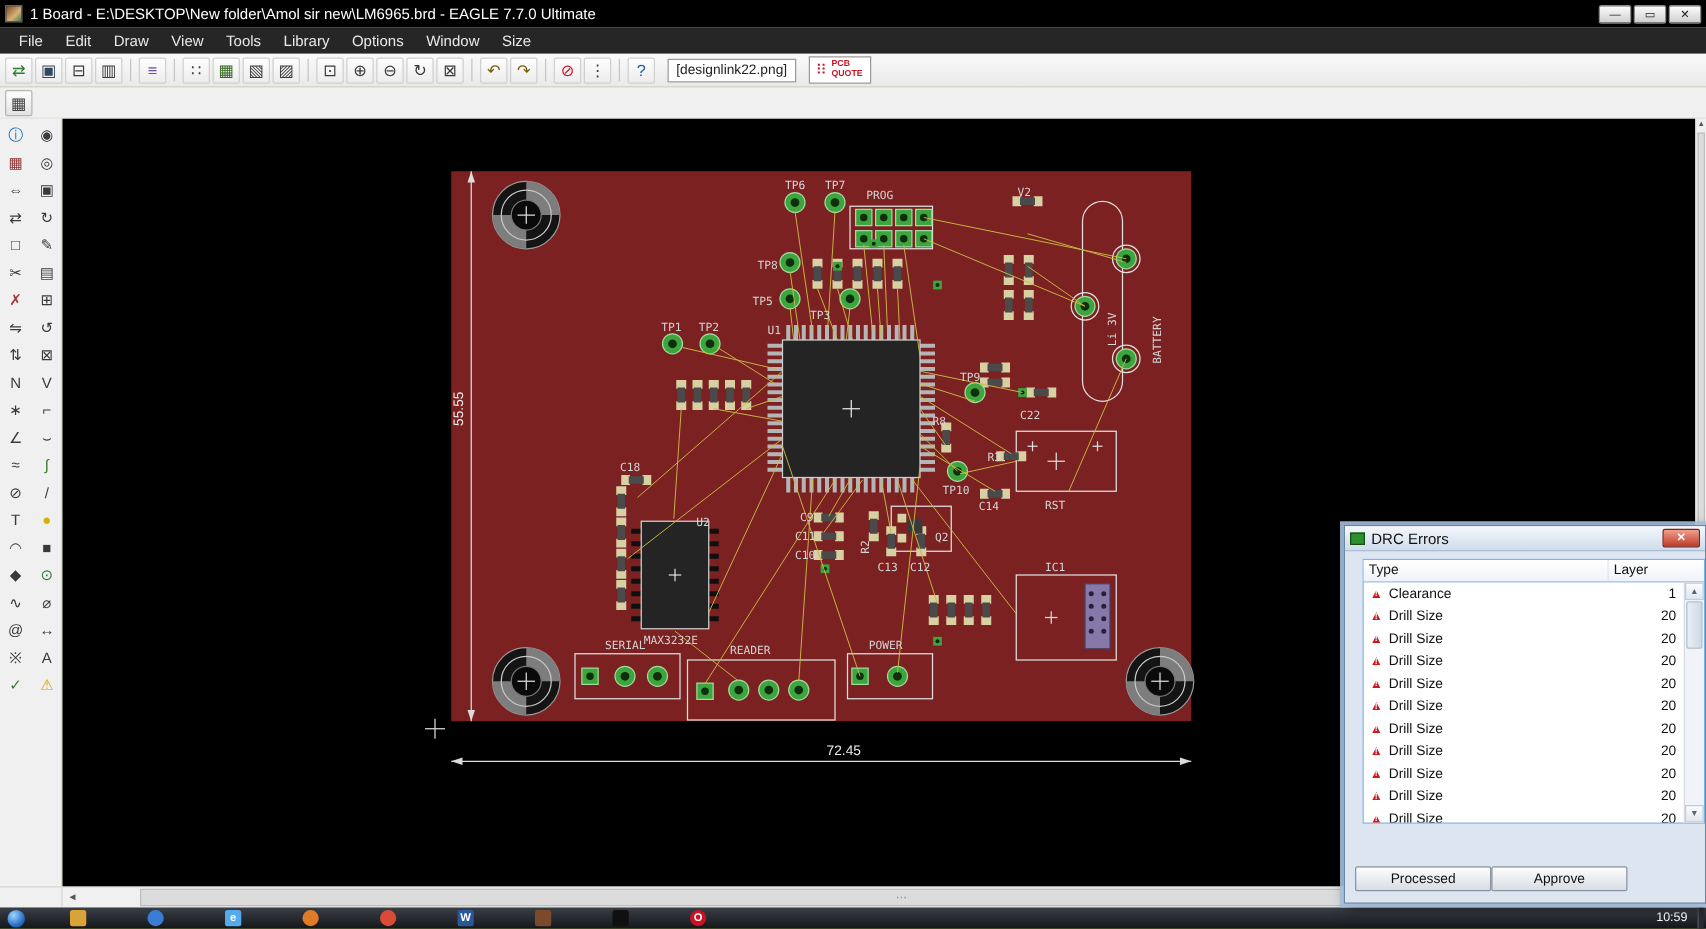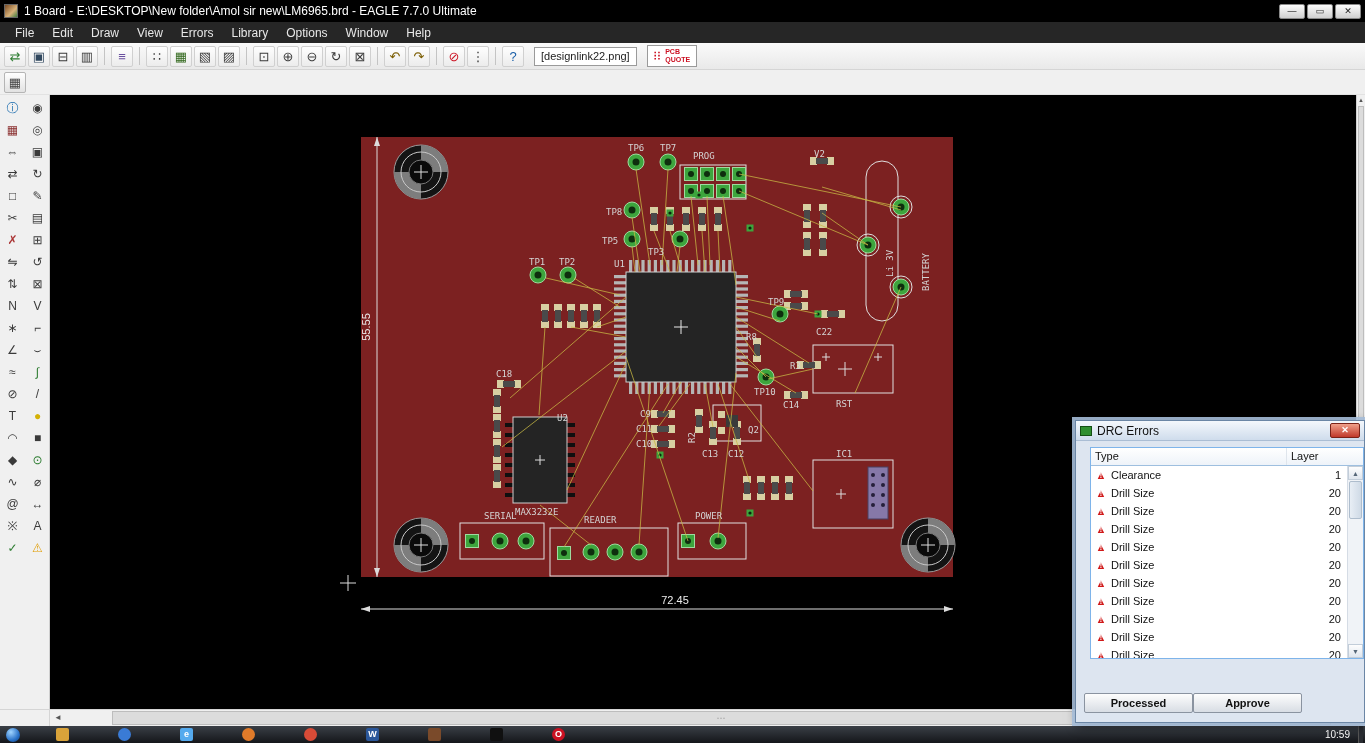--- a/index.html
+++ b/index.html
@@ -84,21 +84,21 @@
 .rt { flex:1; }
 .rl { width:56px; text-align:right; padding-right:22px; flex:none; }
 .drc-scroll { position:absolute; right:0; top:18px; bottom:0; width:16px; background:#f0f3f7; border-left:1px solid #d5dce5; display:flex; flex-direction:column; font-size:7px; color:#567; }
 .ds-arrow { height:14px; text-align:center; line-height:14px; background:linear-gradient(#fdfdfd,#dfe6ee); border:1px solid #c2cdd9; flex:none; }
 .ds-thumb { height:38px; margin:1px; background:linear-gradient(90deg,#e8eef5,#cfdae6); border:1px solid #aebdcd; border-radius:2px; flex:none; }
 .ds-space { flex:1; }
 .drc-mid { position:absolute; left:8px; top:245px; width:274px; display:flex; align-items:center; }
 .chk { width:12px; height:12px; background:#fff; border:1px solid #8a9ab0; margin-right:4px; flex:none; }
 .win-btn { background:linear-gradient(#fdfdfd,#d8dde4); border:1px solid #8a93a0; border-radius:2px; text-align:center; font-size:11px; color:#111; }
 .clear-btn { margin-left:auto; width:138px; height:19px; line-height:17px; }
-.drc-bot { position:absolute; left:8px; top:272px; width:218px; display:flex; justify-content:center;font-weight:bold; }
+.drc-bot { position:absolute; left:8px; top:272px; width:218px; display:flex; justify-content:center; }
 .proc-btn,.appr-btn { width:132px; height:20px; line-height:18px; }
 </style>
 </head>
 <body>
 
 <div class="app">
 
   <div class="titlebar">
     <div class="app-icon"></div>
     <div class="title-text">1 Board - E:\DESKTOP\New folder\Amol sir new\LM6965.brd - EAGLE 7.7.0 Ultimate</div>
@@ -107,25 +107,25 @@
         <div class="winbtn">▭</div>
         <div class="winbtn">✕</div>
       </div>
   </div>
 
   <div class="menubar">
       <span class="menu-item">File</span>
       <span class="menu-item">Edit</span>
       <span class="menu-item">Draw</span>
       <span class="menu-item">View</span>
-      <span class="menu-item">Errors</span>
+      <span class="menu-item">Tools</span>
       <span class="menu-item">Library</span>
       <span class="menu-item">Options</span>
       <span class="menu-item">Window</span>
-      <span class="menu-item">Help</span>
+      <span class="menu-item">Size</span>
     </div>
 
   <div class="toolbar">
     <div class="tb-group">
         <div class="tb-btn" style="color: rgb(46, 125, 50);">⇄</div>
         <div class="tb-btn" style="color: rgb(48, 71, 94);">▣</div>
         <div class="tb-btn">⊟</div>
         <div class="tb-btn">▥</div>
         <div class="tb-sep"></div>
         <div class="tb-btn" style="color: rgb(106, 79, 160);">≡</div>

